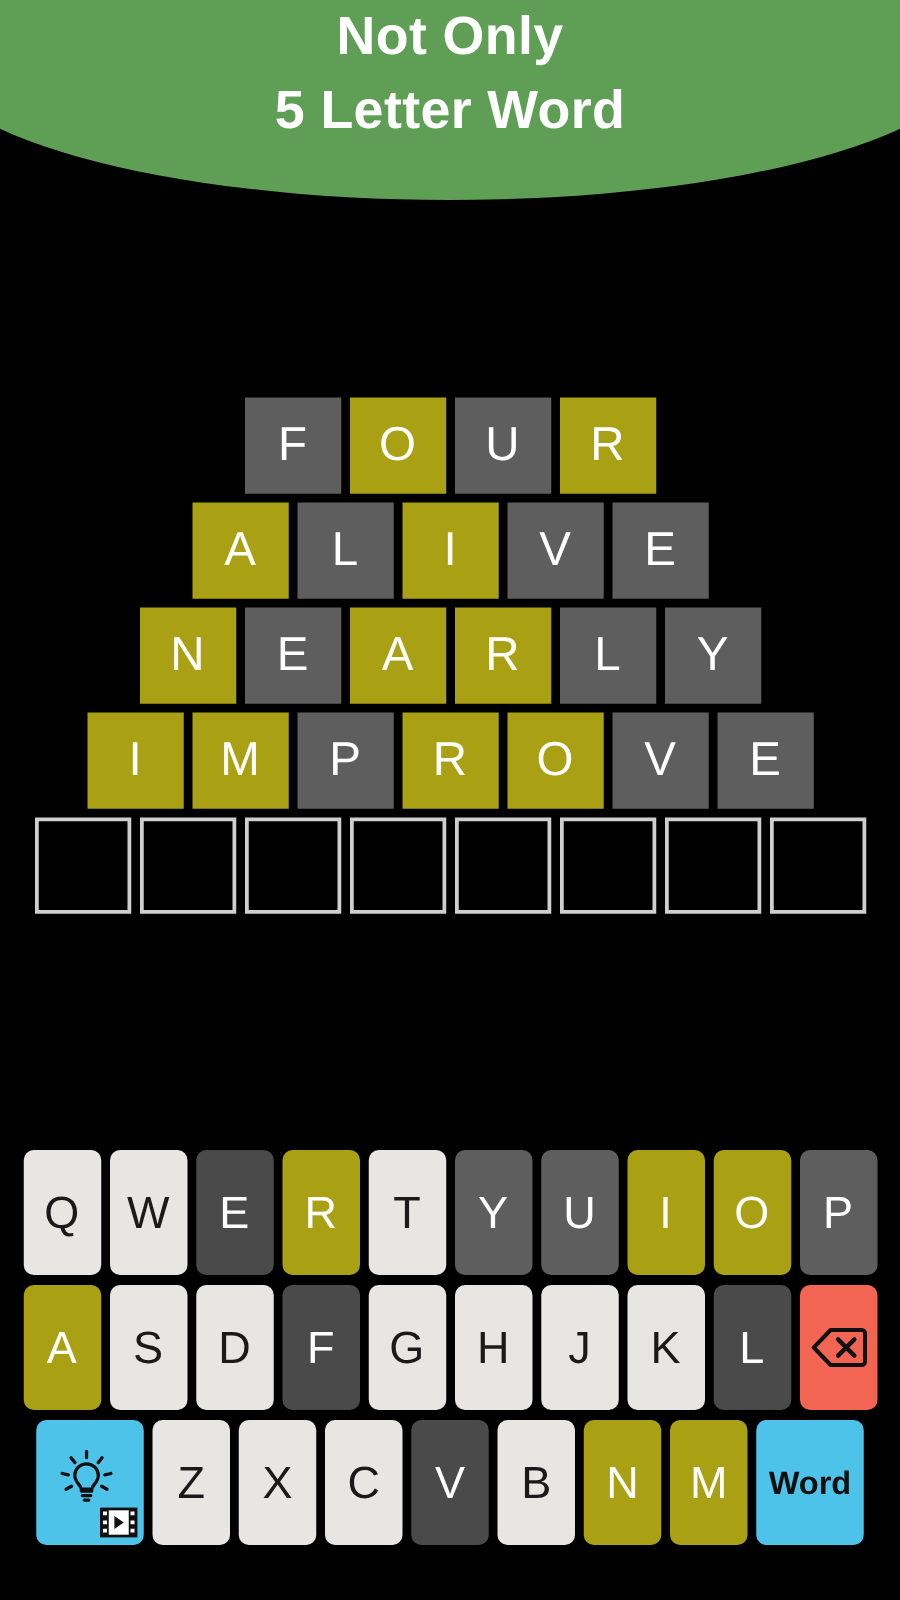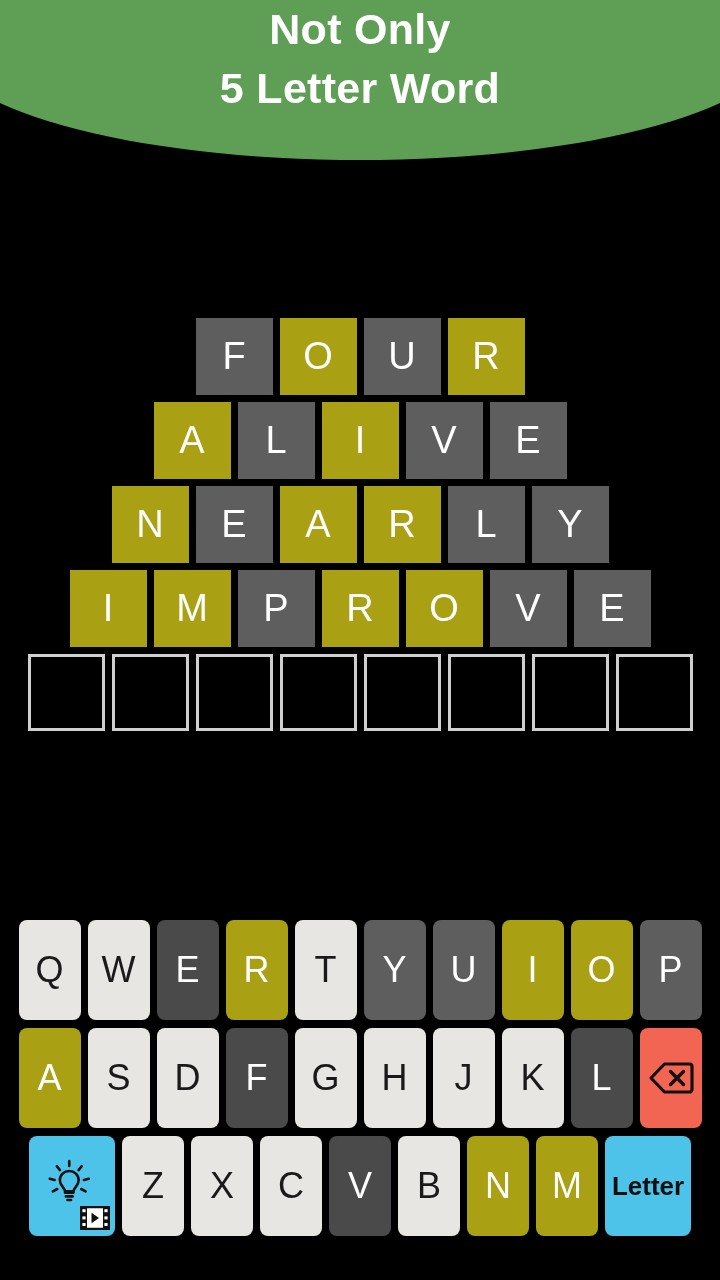--- a/index.html
+++ b/index.html
@@ -219,15 +219,15 @@
           <path d="M11.5 6.8L19 12l-7.5 5.2z" fill="#101010"></path>
         </svg>
       </div>
       <div class="key unused">Z</div>
       <div class="key unused">X</div>
       <div class="key unused">C</div>
       <div class="key absent-dark">V</div>
       <div class="key unused">B</div>
       <div class="key present">N</div>
       <div class="key present">M</div>
-      <div class="key action-blue wide enter">Letter</div>
+      <div class="key action-blue wide enter">Word</div>
     </div>
   </div>
 
 </body></html>

